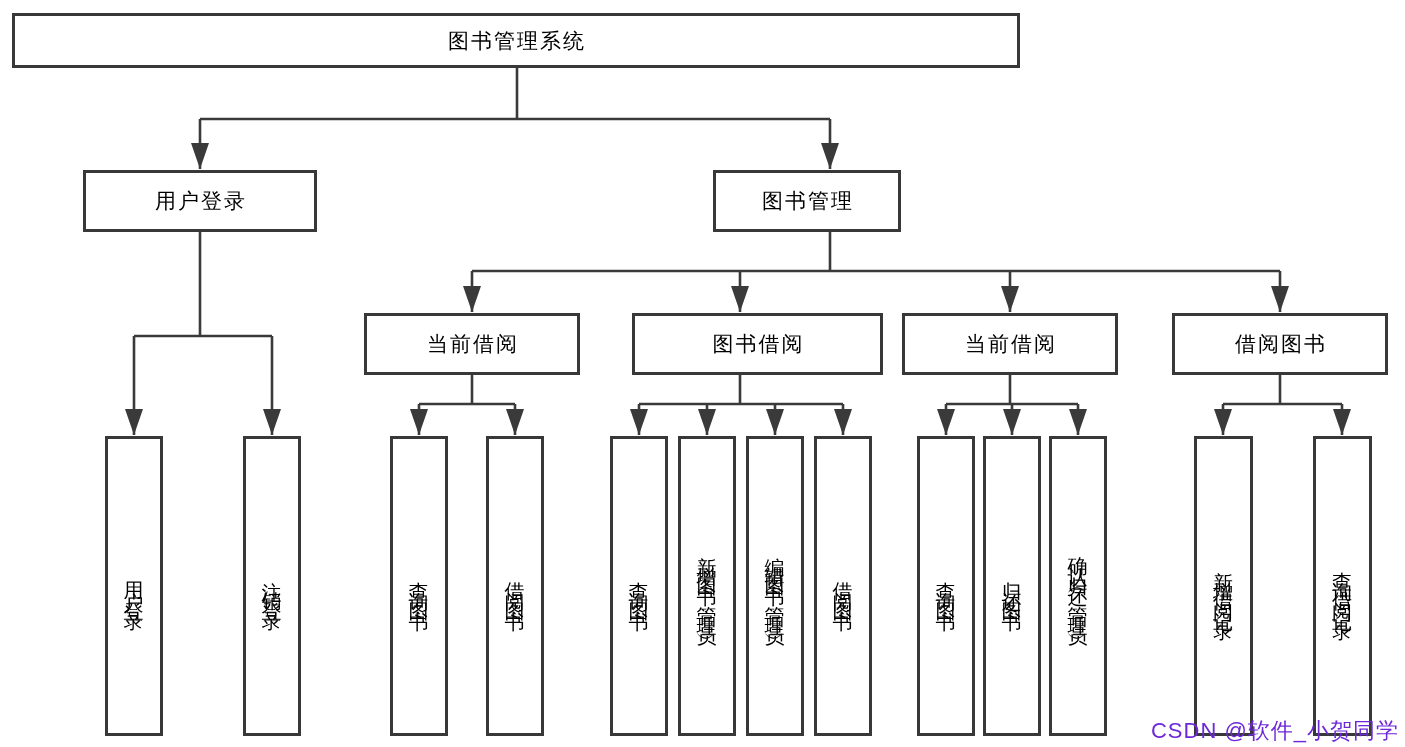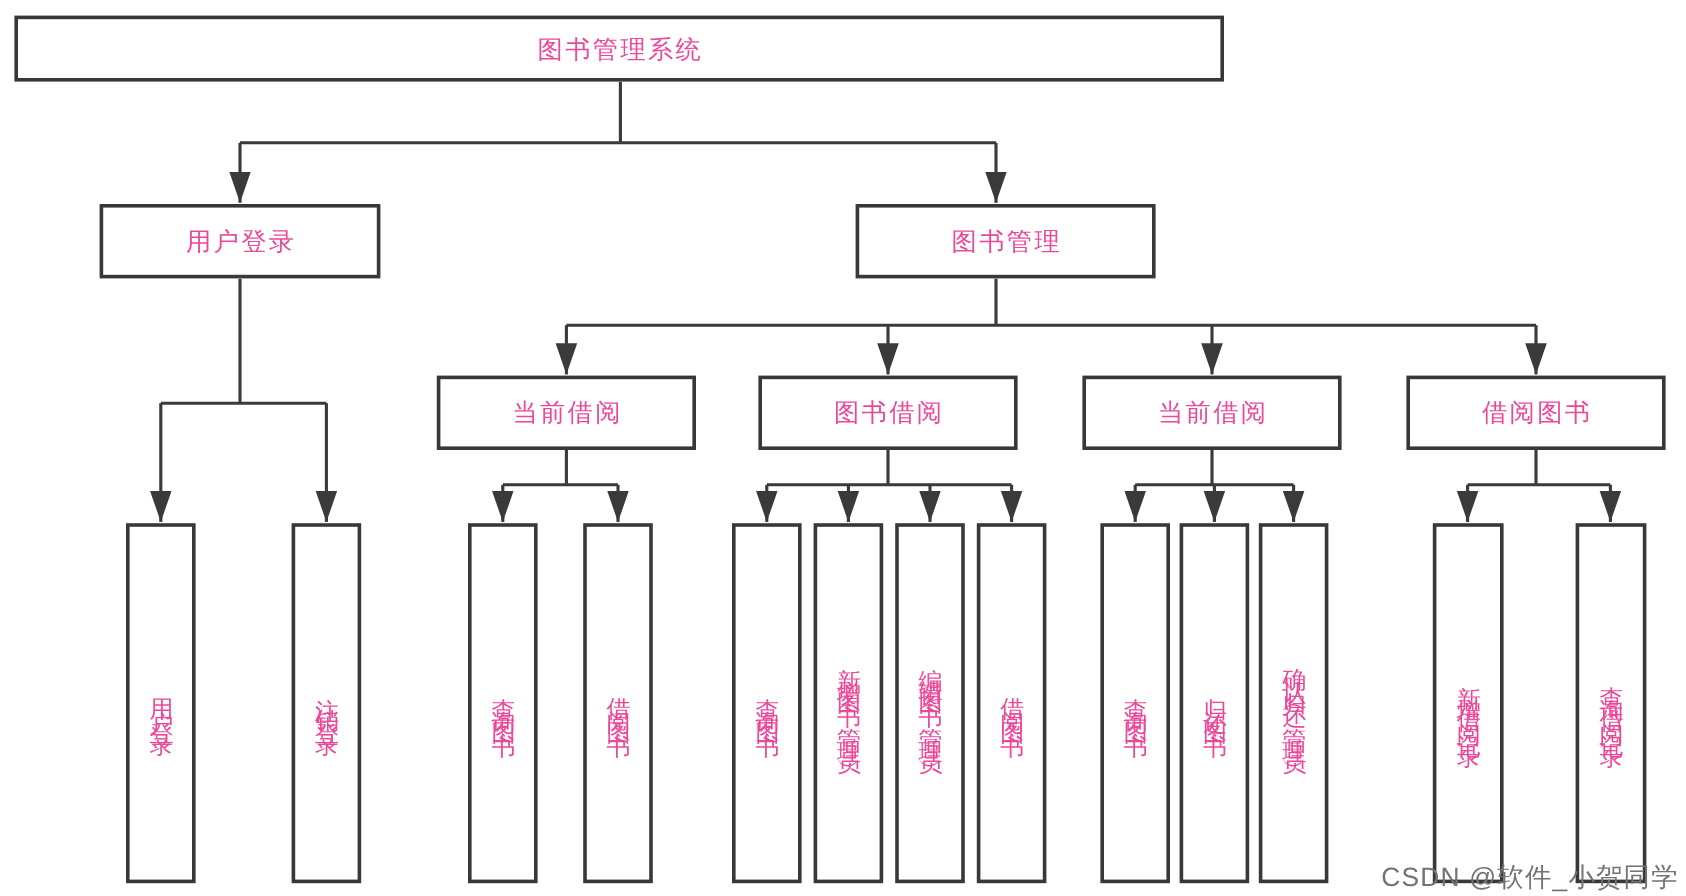--- a/index.html
+++ b/index.html
@@ -24,21 +24,21 @@
     pointer-events: none;
   }
   .node {
     position: absolute;
     box-sizing: border-box;
     border: 3px solid #383838;
     background: #ffffff;
     display: flex;
     align-items: center;
     justify-content: center;
-    color: #ec4899;
+    color: #000000;
   }
   .h-node {
     font-size: 21px;
     letter-spacing: 2px;
   }
   .h-node span {
     white-space: nowrap;
     transform: translateX(1px); 
   }
   .v-node {
@@ -49,21 +49,21 @@
     text-orientation: mixed;
     letter-spacing: 10px;
     line-height: 1;
     white-space: nowrap;
   }
   .watermark {
     position: absolute;
     top: 716px;
     right: 6px;
     font-size: 22px;
-    color: #737373;
+    color: #6d28d9;
     letter-spacing: 1px;
     white-space: nowrap;
     z-index: 5;
   }
 </style>
 </head>
 <body>
 
 <div class="canvas">
 
@@ -114,28 +114,28 @@
     </g>
   </svg>
 
   <div class="node h-node" style="left:12px; top:13px; width:1008px; height:55px;">
     <span>图书管理系统</span>
   </div>
 
   <div class="node h-node" style="left:83px; top:170px; width:234px; height:62px;">
     <span>用户登录</span>
   </div>
-  <div class="node h-node" style="left:713px; top:170px; width:250px; height:62px;justify-content:center;">
+  <div class="node h-node" style="left:713px; top:170px; width:188px; height:62px;justify-content:center;">
     <span>图书管理</span>
   </div>
 
   <div class="node h-node" style="left:364px; top:313px; width:216px; height:62px;">
     <span>当前借阅</span>
   </div>
-  <div class="node h-node" style="left:632px; top:313px; width:216px; height:62px;">
+  <div class="node h-node" style="left:632px; top:313px; width:251px; height:62px;">
     <span>图书借阅</span>
   </div>
   <div class="node h-node" style="left:902px; top:313px; width:216px; height:62px;text-align:right;">
     <span>当前借阅</span>
   </div>
   <div class="node h-node" style="left:1172px; top:313px; width:216px; height:62px;">
     <span>借阅图书</span>
   </div>
 
   <div class="node v-node" style="left:105px; top:436px; width:58px; height:300px;">

